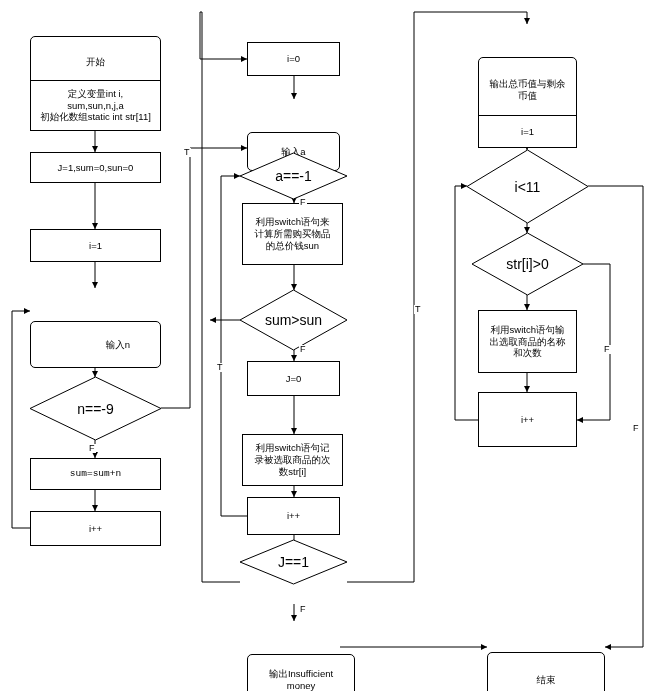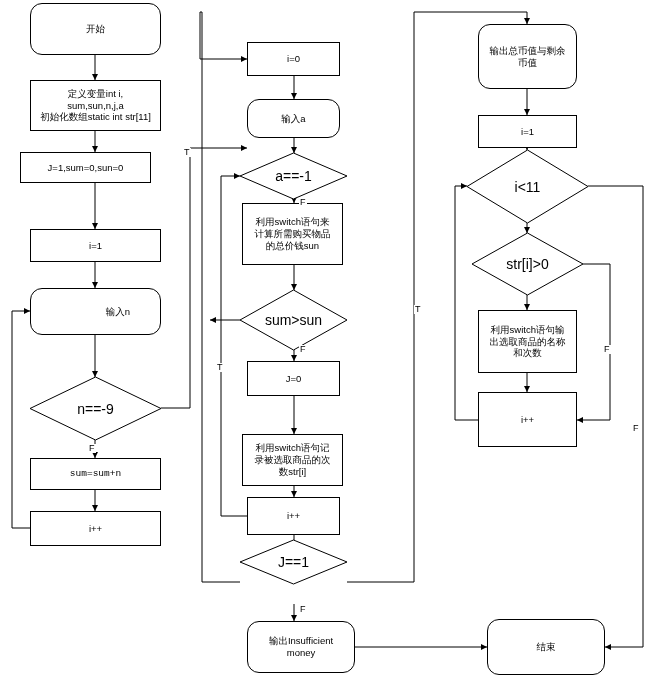--- a/index.html
+++ b/index.html
@@ -27,21 +27,22 @@
     justify-content: center;
     text-align: center;
     font-size: 9.5px;
     line-height: 1.25;
     color: #000000;
     padding: 2px 3px;
     white-space: pre-line;
     z-index: 3;
   }
   .node.rounded {
-    border-radius: 12px;
+    border-radius: 5px;
+    margin-top: 33px;
   }
   .diamond-wrap {
     position: absolute;
     z-index: 3;
   }
   .diamond-wrap svg {
     position: absolute;
     left: 0;
     top: 0;
     overflow: visible;
@@ -121,21 +122,21 @@
         <path d="M583,264 L610,264 L610,420 L577,420" fill="none" stroke="#000000" stroke-width="1" marker-end="url(#arrow)"></path>
         <path d="M588,186 L643,186 L643,647 L605,647" fill="none" stroke="#000000" stroke-width="1" marker-end="url(#arrow)"></path>
         <path d="M340,647 L487,647" fill="none" stroke="#000000" stroke-width="1" marker-end="url(#arrow)"></path>
       </g>
   </svg>
   <div id="nodes-layer">
       <div class="node rounded" style="left: 30px; top: 3px; width: 131px; height: 52px;">开始</div>
       <div class="node" style="left: 30px; top: 80px; width: 131px; height: 51px;">定义变量int i,
 sum,sun,n,j,a
 初始化数组static int str[11]</div>
-      <div class="node" style="left: 20px; top: 152px; width: 131px; height: 31px; text-align: right;">J=1,sum=0,sun=0</div>
+      <div class="node" style="left: 30px; top: 152px; width: 131px; height: 31px; text-align: right;">J=1,sum=0,sun=0</div>
       <div class="node" style="left: 30px; top: 229px; width: 131px; height: 33px;">i=1</div>
       <div class="node rounded" style="left: 30px; top: 288px; width: 131px; height: 47px; padding-left: 48px;">输入n</div>
       <div class="diamond-wrap" style="left: 30px; top: 377px; width: 131px; height: 63px;">
         <svg width="131" height="63">
           <polygon points="65.5,0 131,31.5 65.5,63 0,31.5" fill="#ffffff" stroke="#000000" stroke-width="1"></polygon>
         </svg>
         <div class="diamond-label">n==-9</div>
       </div>
       <div class="node" style="left: 30px; top: 458px; width: 131px; height: 32px; font-family: Liberation Mono, monospace;">sum=sum+n</div>
       <div class="node" style="left: 30px; top: 511px; width: 131px; height: 35px;">i++</div>

